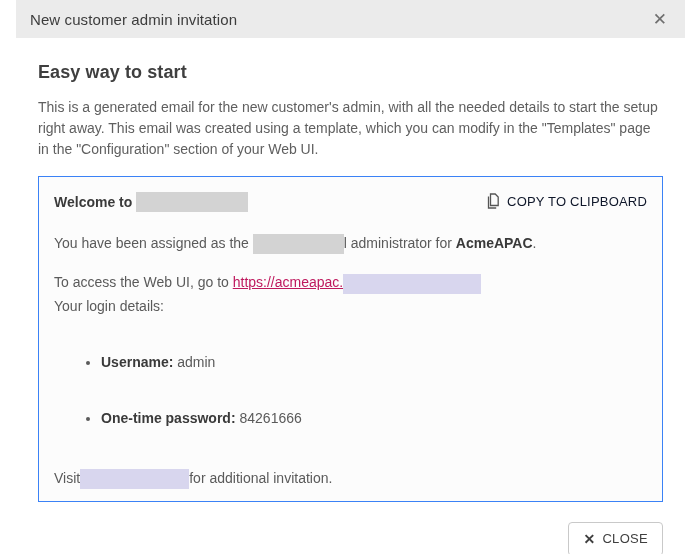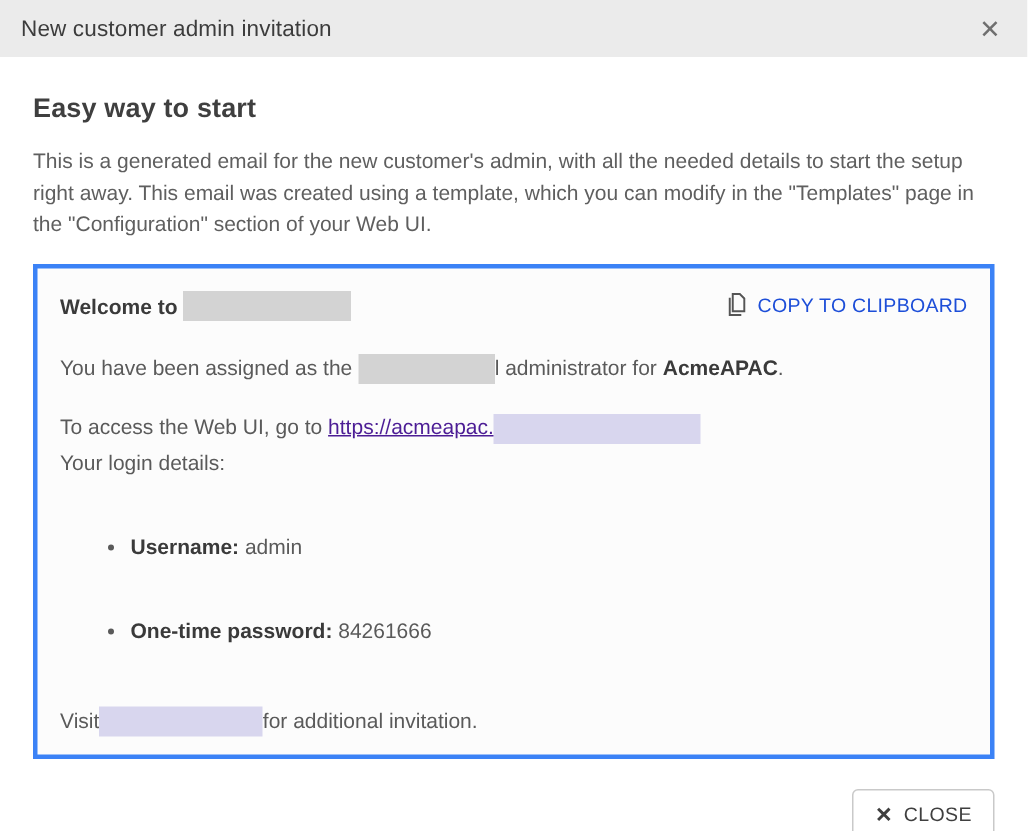--- a/index.html
+++ b/index.html
@@ -3,21 +3,21 @@
 <meta charset="utf-8">
 <style>
   * { margin: 0; padding: 0; box-sizing: border-box; }
   html, body { background: #ffffff; }
   body {
     font-family: "Liberation Sans", "DejaVu Sans", sans-serif;
     width: 685px; height: 554px;
     color: #5f5f5f;
     overflow: hidden;
   }
-  .dialog { width: 685px; height: 554px; background: #ffffff; position: relative; }
+  .dialog { width: 685px; height: 554px; background: #ffffff; position: relative; padding-left: 16px; }
 
   
   .titlebar {
     height: 38px; background: #ebebeb;
     display: flex; align-items: center; justify-content: space-between;
     padding: 0 16px 0 14px;
   }
   .titlebar .title {
     font-size: 15px; color: #3c3c3c; letter-spacing: .1px;
   }
@@ -38,44 +38,44 @@
     max-width: 642px;
   }
   h2.subheading {
     margin-top: 22px;
     font-size: 15px; font-weight: bold; color: #3f3f3f;
   }
 
   
   .email-box {
     margin-top: 16px;
-    border: 3px solid #3b82f6;
+    border: 1px solid #3b82f6;
     background: #fcfcfc;
     min-height: 240px;
     padding: 15px 15px 12px 15px;
     font-size: 14px; color: #5a5a5a;
     position: relative;
   }
   .email-box b, .email-box .bold { color: #3a3a3a; font-weight: bold; }
   .box-row1 { display: flex; justify-content: space-between; align-items: flex-start; }
   .welcome-line { display: flex; align-items: center; }
   .redact { display: inline-block; vertical-align: middle; height: 20px; }
   .redact-gray { background: #d3d3d3; }
   .redact-lavender { background: #d8d6ee; }
   .copy-btn {
     display: flex; align-items: center; gap: 5px;
     background: none; border: none; cursor: pointer;
     font-family: "Liberation Sans", sans-serif;
-    font-size: 13px; color: #1d4ed8; letter-spacing: .2px;
+    font-size: 13px; color: #0f172a; letter-spacing: .2px;
     padding: 0; margin-top: 1px;
   }
   .copy-btn svg { display: block; }
   .assigned-line { margin-top: 21px; line-height: 20px; }
   .access-line { margin-top: 18px; line-height: 21px; }
-  .access-line a { color: #4c1d95; text-decoration: underline; }
+  .access-line a { color: #be185d; text-decoration: underline; }
   .login-details { line-height: 21px; margin-top: 2px; }
   ul.creds {
     margin-top: 15px; margin-left: 47px;
     line-height: 21px; color: #5a5a5a;
   }
   ul.creds li { margin-bottom: 0; margin-top: 35px; }
   .visit-line { margin-top: 39px; line-height: 20px; }
 
   
   .footer {

